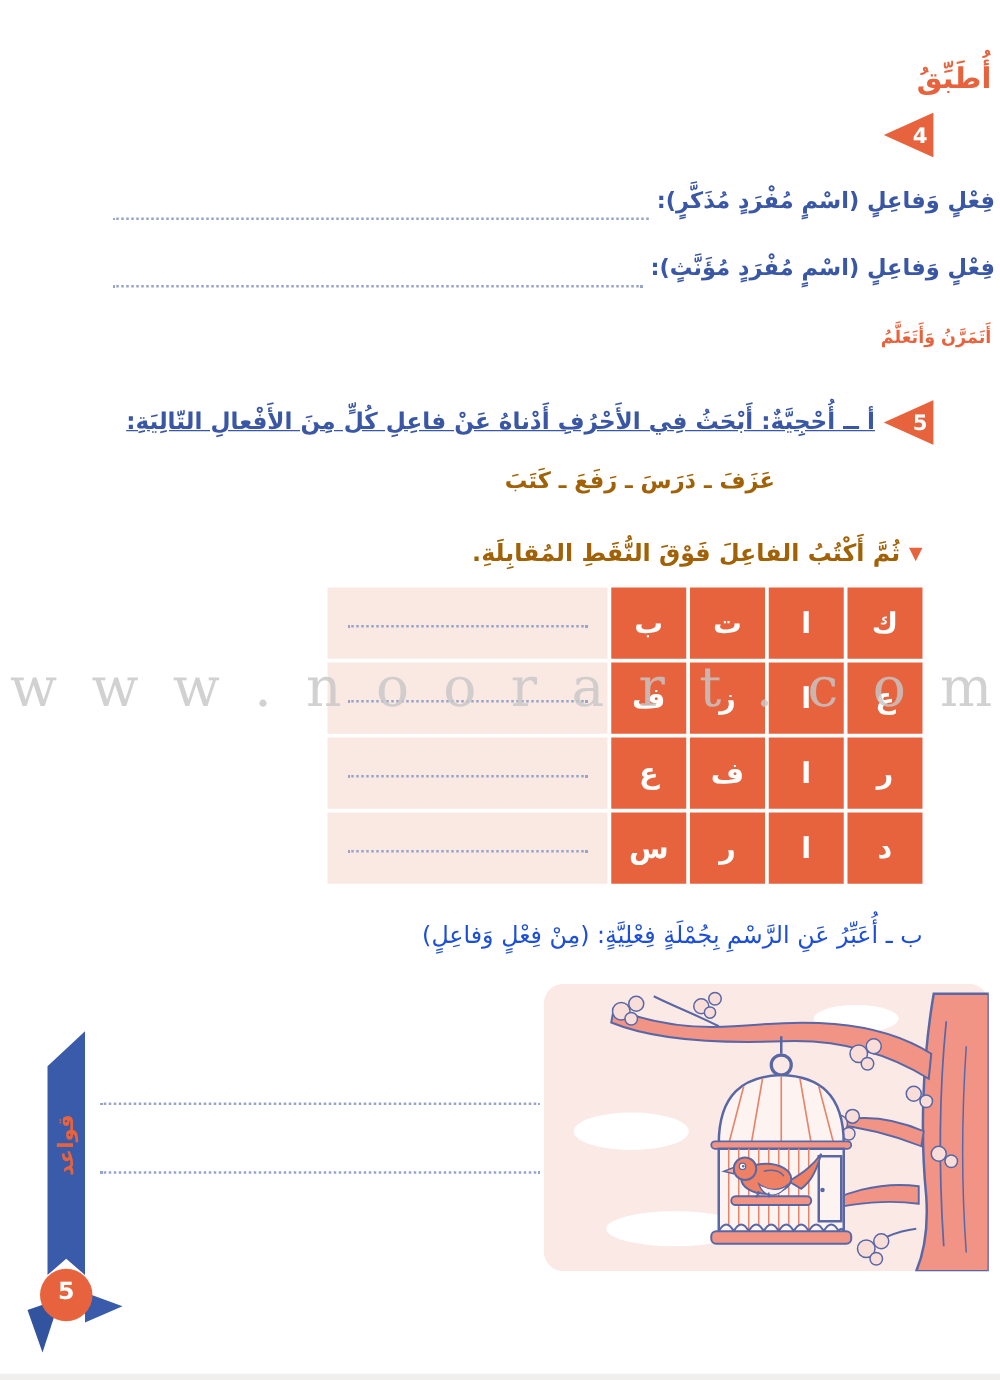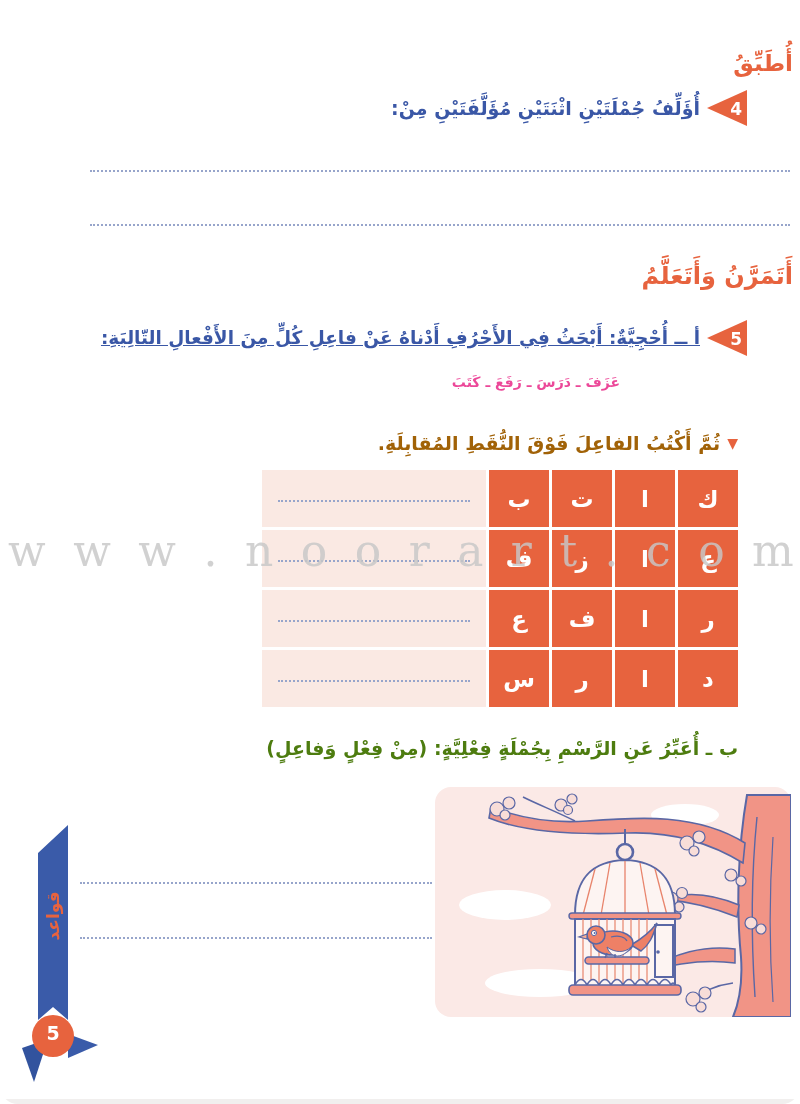--- a/index.html
+++ b/index.html
@@ -1,88 +1,89 @@
 <!DOCTYPE html>
 <html lang="ar"><head>
 <meta charset="utf-8">
 <style>
   html,body{margin:0;padding:0;background:#fff;}
   .page{position:relative;width:800px;height:1104px;background:#fff;overflow:hidden;
-        font-family:"DejaVu Sans","Liberation Sans",sans-serif;border-radius:18px;}
+        font-family:"DejaVu Sans","Liberation Sans",sans-serif;}
   .abs{position:absolute;}
 
   
   .orange-head{color:#E7633E;font-weight:bold;font-size:23px;direction:rtl;}
 
   
   .badge{position:relative;width:40px;height:36px;flex:0 0 auto;}
   .badge .tri{position:absolute;inset:0;background:#E7633E;
               clip-path:polygon(100% 0,100% 100%,0 50%);}
   .badge .num{position:absolute;right:5px;top:54%;transform:translateY(-50%);
               color:#fff;font-weight:bold;font-size:17px;}
 
   .item-row{display:flex;direction:rtl;align-items:flex-start;gap:7px;}
   .item-text{font-size:19px;font-weight:bold;color:#3A57A6;line-height:36px;white-space:nowrap;}
 
   
   .ansline{display:flex;direction:rtl;align-items:flex-end;}
   .ansline .lbl{font-size:18px;font-weight:bold;color:#3A57A6;white-space:nowrap;line-height:30px;}
   .dots{flex:1;border-bottom:2px dotted #97A5CB;height:24px;margin:0 6px;}
 
-  .verbs{font-size:14px;font-weight:bold;color:#ec4899;direction:rtl;white-space:nowrap;}
+  .verbs{font-size:18px;font-weight:bold;color:#a16207;direction:rtl;white-space:nowrap;}
 
   .arrow-row{display:flex;direction:rtl;align-items:center;gap:7px;}
   .arrow-glyph{color:#E7633E;font-size:14px;line-height:1;}
   .arrow-text{font-size:19px;font-weight:bold;color:#a16207;white-space:nowrap;}
 
   
   .puzzle{display:grid;direction:rtl;grid-template-columns:60px 60px 60px 60px 1fr;
           grid-auto-rows:57px;gap:3px;width:476px;background:#fff;}
   .cell-letter{background:#E7633E;color:#fff;font-size:23px;font-weight:bold;
                display:flex;align-items:center;justify-content:center;}
   .cell-answer{background:#FAE9E3;display:flex;align-items:center;justify-content:center;}
   .cell-answer .adots{width:86%;border-bottom:2px dotted #97A5CB;height:4px;}
 
   
   .watermark{display:flex;justify-content:space-between;align-items:center;
              font-family:"DejaVu Serif","Liberation Serif",serif;
              font-size:44px;color:#C8C8C8;opacity:.82;z-index:6;pointer-events:none;}
 
-  .secb{font-size:19px;font-weight:bold;color:#4d7c0f;direction:rtl;white-space:nowrap;}
+  .secb{font-size:19px;font-weight:normal;color:#1d4ed8;direction:rtl;white-space:nowrap;}
 
   
   .ribbon-label{color:#E7633E;font-weight:bold;font-size:17px;transform:rotate(-90deg);
                 transform-origin:center;white-space:nowrap;}
 
   .bottom-edge{position:absolute;left:0;right:0;bottom:0;height:5px;background:#F1EFEE;}
 </style>
 </head>
 <body>
 
 <div class="page">
 
   <div class="abs orange-head" style="top:50px;right:7px;">أُطَبِّقُ</div>
 
   <div class="abs item-row" style="top:90px;right:53px;">
     <div class="badge">
       <span class="tri"></span>
       <span class="num">4</span>
     </div>
-    <div class="item-text">أُؤَلِّفُ جُمْلَتَيْنِ اثْنَتَيْنِ مُؤَلَّفَتَيْنِ مِنْ:</div>
   </div>
 
   <div class="abs ansline" style="top:146px;right:4px;width:712px;">
+    <span class="lbl">فِعْلٍ وَفاعِلٍ (اسْمٍ مُفْرَدٍ مُذَكَّرٍ):</span>
     <span class="dots"></span>
   </div>
 
   <div class="abs ansline" style="top:200px;right:4px;width:712px;">
+    <span class="lbl">فِعْلٍ وَفاعِلٍ (اسْمٍ مُفْرَدٍ مُؤَنَّثٍ):</span>
     <span class="dots"></span>
   </div>
 
-  <div class="abs orange-head" style="top:262px;right:7px;font-size:24px;margin-left:16px;">أَتَمَرَّنُ وَأَتَعَلَّمُ</div>
+  <div class="abs orange-head" style="top:262px;right:7px;font-size:14px;margin-left:16px;">أَتَمَرَّنُ وَأَتَعَلَّمُ</div>
 
   <div class="abs item-row" style="top:320px;right:53px;">
     <div class="badge">
       <span class="tri"></span>
       <span class="num">5</span>
     </div>
     <div class="item-text" style="font-size:18.5px;text-decoration:underline;">أ ــ أُحْجِيَّةٌ: أَبْحَثُ فِي الأَحْرُفِ أَدْناهُ عَنْ فاعِلِ كُلٍّ مِنَ الأَفْعالِ التّالِيَةِ:</div>
   </div>
 
   <div class="abs verbs" style="top:374px;right:180px;">عَزَفَ ـ دَرَسَ ـ رَفَعَ ـ كَتَبَ</div>

